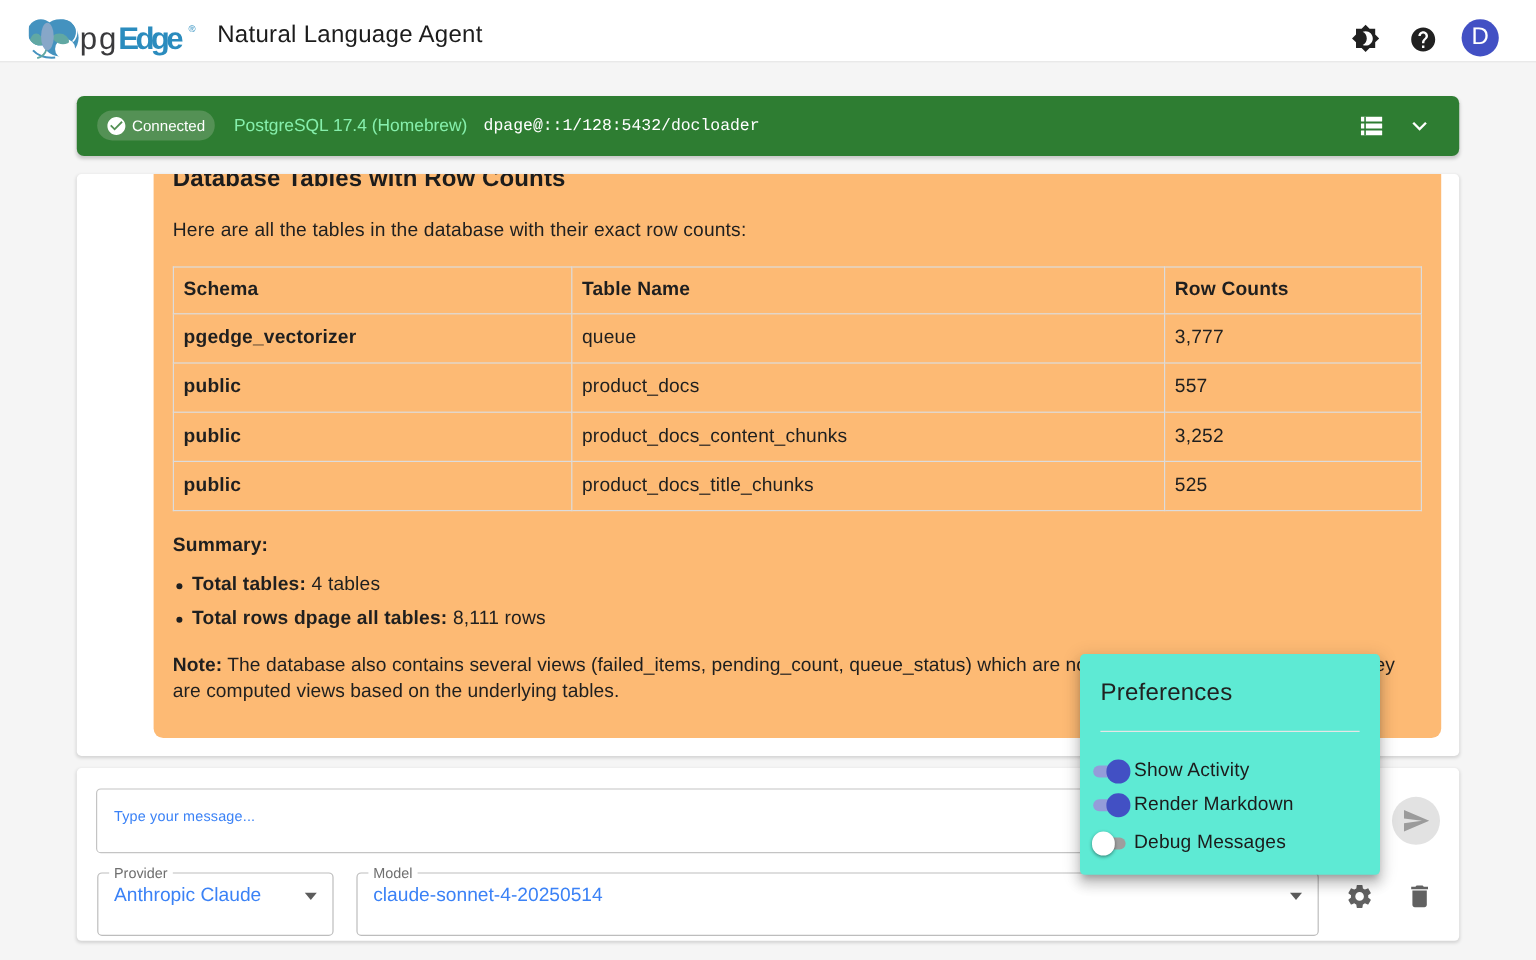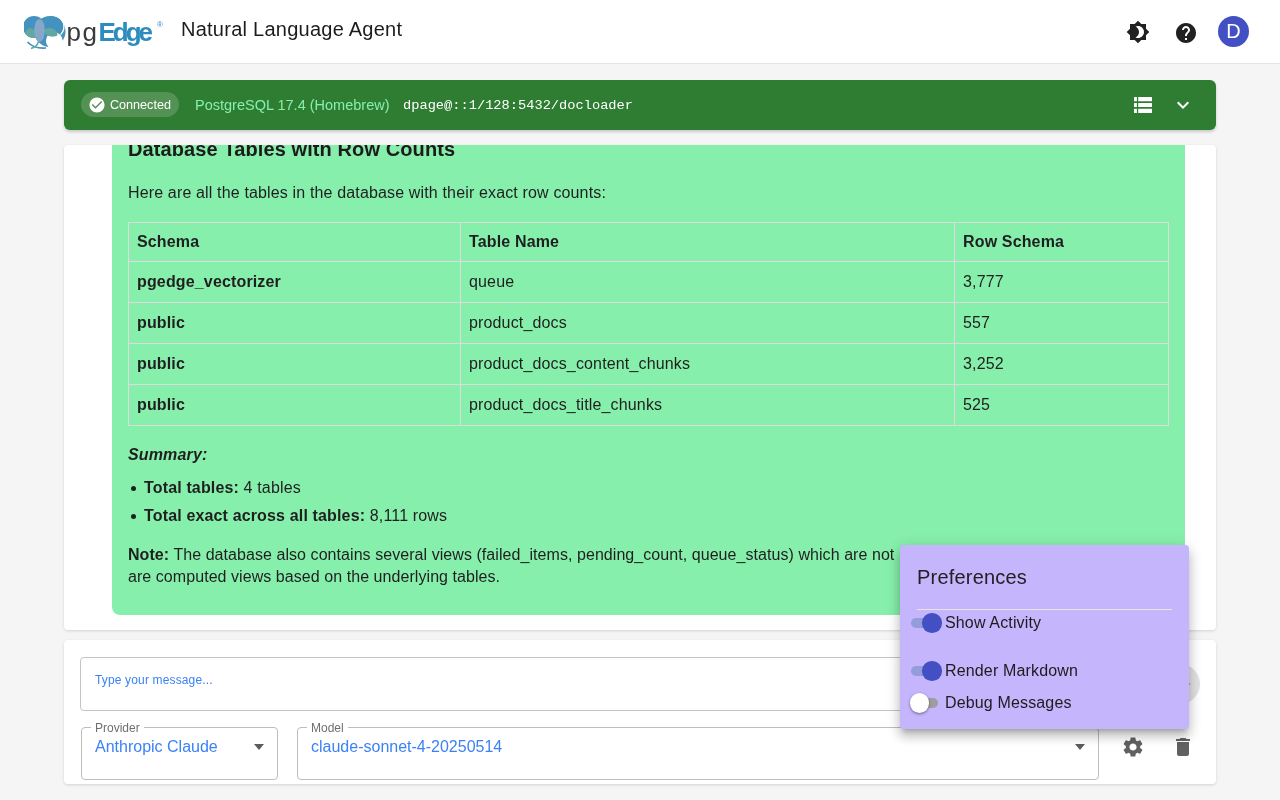--- a/index.html
+++ b/index.html
@@ -1,42 +1,42 @@
 <!DOCTYPE html>
 <html><head>
 <meta charset="utf-8">
 <style>
   * { margin:0; padding:0; box-sizing:border-box; }
   html,body { width:1280px; height:800px; overflow:hidden; }
   body { background:#f5f5f5; font-family:"Liberation Sans", sans-serif; color:#1f1f1f; position:relative; }
   .abs { position:absolute; }
 
   
-  #header { position:absolute; left:0; top:0; width:1280px; height:64px; background:#fff; border-bottom:1px solid #e4e4e4; }
+  #header { position:absolute; left:0; top:0; width:1280px; height:52px; background:#fff; border-bottom:1px solid #e4e4e4; }
   #title { position:absolute; left:181px; top:18px; font-size:20px; letter-spacing:0.25px; color:#1c1c1c; }
 
   
   #greenbar { position:absolute; left:64px; top:80px; width:1152px; height:50px; background:#2e7d32; border-radius:6px; box-shadow:0 2px 3px rgba(0,0,0,.18); }
   #chip { position:absolute; left:17px; top:12px; height:25px; border-radius:13px; background:#549155; color:#fff; font-size:12.6px; display:flex; align-items:center; padding:0 8px 0 7px; }
   #chip svg { margin-right:4px; }
   #pgtext { position:absolute; left:131px; top:17px; font-size:14.5px; color:#86efac; }
   #constr { position:absolute; left:339px; top:17.5px; font-size:13.7px; color:#fff; font-family:"Liberation Mono", monospace; }
 
   
   #chat { position:absolute; left:64px; top:145px; width:1152px; height:485px; background:#fff; border-radius:4px; box-shadow:0 1px 3px rgba(0,0,0,.14); overflow:hidden; }
-  #card { position:absolute; left:48px; top:-27px; width:1073px; height:497px; background:#86efac; border-radius:8px; padding:19.5px 16px 16px 16px; font-size:16px; letter-spacing:0.15px; }
+  #card { position:absolute; left:64px; top:-27px; width:1073px; height:497px; background:#fdba74; border-radius:8px; padding:19.5px 16px 16px 16px; font-size:16px; letter-spacing:0.15px; }
   #card h3 { font-size:20px; line-height:23px; color:#1c1c1c; margin-bottom:20.5px; letter-spacing:0.1px; }
   #card p.intro { line-height:24px; margin-bottom:16.5px; }
   #card table { border-collapse:collapse; width:100%; }
   #card th, #card td { border:1px solid #dcdcdc; font-size:16px; text-align:left; padding:0 0 0 8px; }
   #card th { height:39px; font-weight:bold; padding-top:1.5px; }
   #card td { height:41px; }
   td.b { font-weight:bold; }
   col.c1 { width:332px; } col.c2 { width:494px; } col.c3 { width:214px; }
-  #summary { font-weight:bold; margin:18px 0 11px 0; line-height:22px;font-style:italic; }
+  #summary { font-weight:bold; margin:18px 0 11px 0; line-height:22px; }
   #card ul { list-style:none; margin:0 0 17.5px 0; }
   #card li { line-height:22px; margin-bottom:6px; position:relative; padding-left:16px; }
   #card li:before { content:""; position:absolute; left:3px; top:9px; width:5px; height:5px; border-radius:50%; background:#1f1f1f; }
   #note { line-height:22px; letter-spacing:0.06px; }
 
   
   #panel { position:absolute; left:64px; top:640px; width:1152px; height:144px; background:#fff; border-radius:4px; box-shadow:0 1px 3px rgba(0,0,0,.14); }
   #msginput { position:absolute; left:16px; top:17px; width:1063px; height:54px; border:1px solid #c4c4c4; border-radius:4px; }
   #msginput span { position:absolute; left:14px; top:15px; font-size:12px; color:#3b82f6; letter-spacing:0.15px; }
   #sendbtn { position:absolute; left:1096px; top:23.5px; width:40px; height:40px; border-radius:50%; background:#e2e2e2; display:flex; align-items:center; justify-content:center; }
@@ -46,21 +46,21 @@
   .sel .arr { position:absolute; width:0; height:0; border-left:5.5px solid transparent; border-right:5.5px solid transparent; border-top:6px solid #5c5c5c; top:16px; }
   #provider { left:17px; top:87px; width:197px; }
   #provider .arr { right:13px; }
   #model { left:233px; top:87px; width:802px; }
   #model .arr { right:13px; }
   .iconbtn { position:absolute; width:24px; height:24px; }
   #gearbtn { left:1057px; top:95px; }
   #trashbtn { left:1107px; top:95px; }
 
   
-  #popover { position:absolute; left:900px; top:545px; width:289px; height:184px; background:#c4b5fd; border-radius:4px; box-shadow:0 5px 5px -3px rgba(0,0,0,.2), 0 8px 10px 1px rgba(0,0,0,.14), 0 3px 14px 2px rgba(0,0,0,.12); }
+  #popover { position:absolute; left:900px; top:545px; width:250px; height:184px; background:#5eead4; border-radius:4px; box-shadow:0 5px 5px -3px rgba(0,0,0,.2), 0 8px 10px 1px rgba(0,0,0,.14), 0 3px 14px 2px rgba(0,0,0,.12); }
   #popover h4 { position:absolute; left:17px; top:20.5px; font-size:20px; font-weight:normal; letter-spacing:0.2px; color:#212121; }
   #popover .div { position:absolute; left:17px; right:17px; top:64px; height:1px; background:#e6e6e6; }
   .togrow { position:absolute; left:11px; width:229px; height:20px; }
   .togrow .lab { position:absolute; left:34px; top:0; font-size:16px; line-height:20px; letter-spacing:0.15px; color:#1c1c1c; }
   .track { position:absolute; left:0; top:5px; width:27px; height:10px; border-radius:5px; }
   .on .track { background:#949cd9; }
   .off .track { background:#9e9e9e; }
   .thumb { position:absolute; top:-4.75px; width:19.5px; height:19.5px; border-radius:50%; }
   .on .thumb { left:11px; background:#4250c4; }
   .off .thumb { left:-1.5px; background:#fff; box-shadow:0 1px 3px rgba(0,0,0,.45); }
@@ -130,21 +130,21 @@
     <table>
       <colgroup>
           <col class="c1">
           <col class="c2">
           <col class="c3">
         </colgroup>
       <tbody>
           <tr>
             <th>Schema</th>
             <th>Table Name</th>
-            <th>Row Schema</th>
+            <th>Row Counts</th>
           </tr>
       <tr>
             <td class="b">pgedge_vectorizer</td>
             <td>queue</td>
             <td>3,777</td>
           </tr>
       <tr>
             <td class="b">public</td>
             <td>product_docs</td>
             <td>557</td>
@@ -157,21 +157,21 @@
       <tr>
             <td class="b">public</td>
             <td>product_docs_title_chunks</td>
             <td>525</td>
           </tr>
     </tbody>
       </table>
     <div id="summary">Summary:</div>
     <ul>
       <li><b>Total tables:</b> 4 tables</li>
-      <li><b>Total exact across all tables:</b> 8,111 rows</li>
+      <li><b>Total rows dpage all tables:</b> 8,111 rows</li>
     </ul>
     <p id="note"><b>Note:</b> The database also contains several views (failed_items, pending_count, queue_status) which are not included in the row counts, as they<br>are computed views based on the underlying tables.</p>
   </div>
 </div>
 
 <div id="panel">
   <div id="msginput">
       <span>Type your message...</span>
     </div>
   <div id="sendbtn">
@@ -193,21 +193,21 @@
     <path d="M19.14 12.94c.04-.3.06-.61.06-.94 0-.32-.02-.64-.07-.94l2.03-1.58c.18-.14.23-.41.12-.61l-1.92-3.32c-.12-.22-.37-.29-.59-.22l-2.39.96c-.5-.38-1.03-.7-1.62-.94l-.36-2.54c-.04-.24-.24-.41-.48-.41h-3.84c-.24 0-.43.17-.47.41l-.36 2.54c-.59.24-1.13.57-1.62.94l-2.39-.96c-.22-.08-.47 0-.59.22L2.74 8.87c-.12.21-.08.47.12.61l2.03 1.58c-.05.3-.09.63-.09.94s.02.64.07.94l-2.03 1.58c-.18.14-.23.41-.12.61l1.92 3.32c.12.22.37.29.59.22l2.39-.96c.5.38 1.03.7 1.62.94l.36 2.54c.05.24.24.41.48.41h3.84c.24 0 .44-.17.47-.41l.36-2.54c.59-.24 1.13-.56 1.62-.94l2.39.96c.22.08.47 0 .59-.22l1.92-3.32c.12-.22.07-.47-.12-.61l-2.01-1.58zM12 15.6c-1.98 0-3.6-1.62-3.6-3.6s1.62-3.6 3.6-3.6 3.6 1.62 3.6 3.6-1.62 3.6-3.6 3.6z"></path>
   </svg>
   <svg class="iconbtn" id="trashbtn" viewBox="0 0 24 24" fill="#616161">
     <path d="M6 19c0 1.1.9 2 2 2h8c1.1 0 2-.9 2-2V7H6v12zM19 4h-3.5l-1-1h-5l-1 1H5v2h14V4z"></path>
   </svg>
 </div>
 
 <div id="popover">
   <h4>Preferences</h4>
   <div class="div"></div>
-  <div class="togrow on" style="top:68px;">
+  <div class="togrow on" style="top:88px;">
     <span class="track">
         <span class="thumb"></span>
       </span>
     <span class="lab">Show Activity</span>
   </div>
   <div class="togrow off" style="top:148px;">
     <span class="track">
         <span class="thumb"></span>
       </span>
     <span class="lab">Debug Messages</span>

